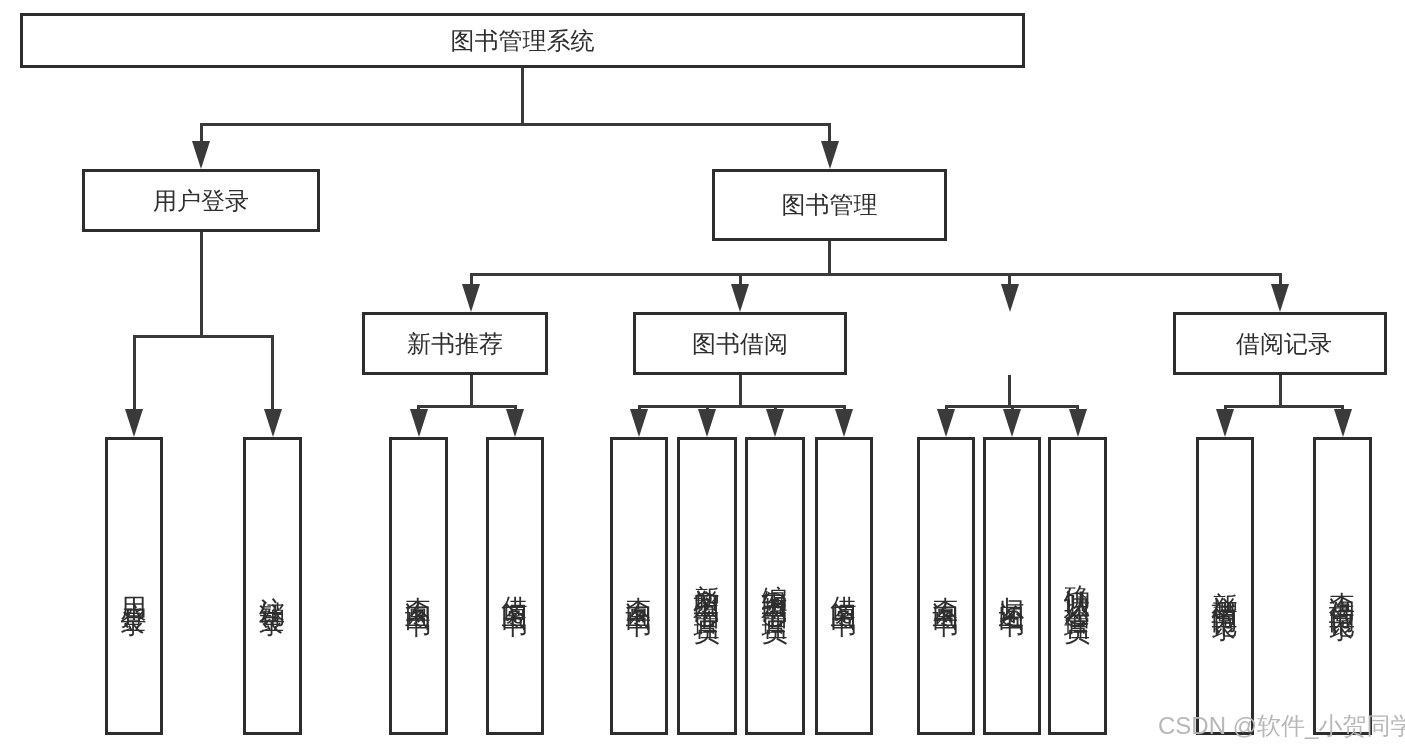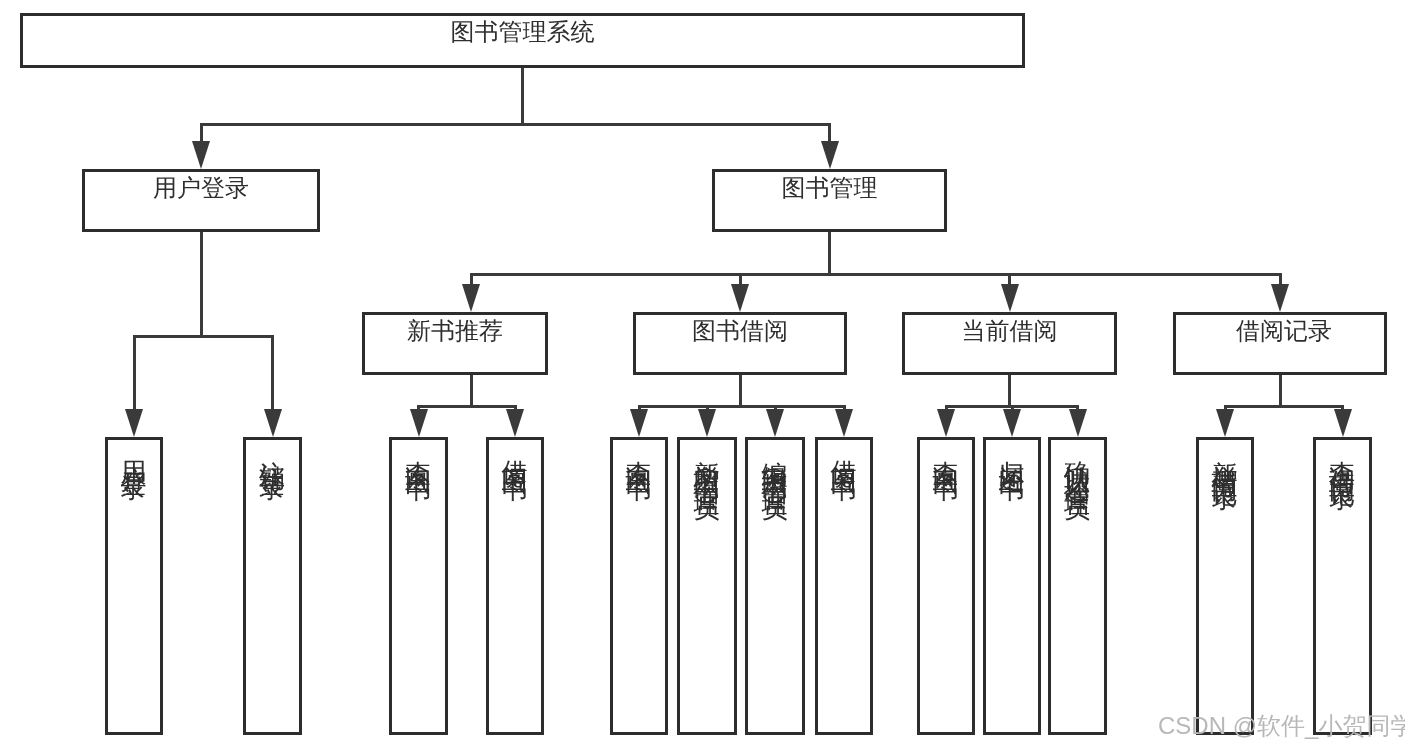--- a/index.html
+++ b/index.html
@@ -9,20 +9,21 @@
     background:var(--bg,#fff);
     font-family:"Liberation Sans","DejaVu Sans",sans-serif;
     overflow:hidden;
   }
   .box{
     position:absolute;
     box-sizing:border-box;
     border:3px solid var(--border,#2d2d2d);
     background:#fff;
     display:flex;
+    align-items:center;
     justify-content:center;
     color:var(--text,#2e2e2e);
     font-size:24px;
     z-index:2;
   }
   .box .lbl{white-space:nowrap;}
   .box.vertical{font-size:26px;}
   .box.vertical .lbl{
     writing-mode:vertical-rl;
     text-orientation:mixed;
@@ -74,21 +75,21 @@
     <div class="cline" style="left: 132.5px; top: 338px; width: 3px; height: 71px;"></div>
     <div class="arrowhead" style="left: 125px; top: 409px;"></div>
     <div class="cline" style="left: 271px; top: 338px; width: 3px; height: 71px;"></div>
     <div class="arrowhead" style="left: 263.5px; top: 409px;"></div>
     <div class="box vertical" style="left: 105px; top: 437px; width: 58px; height: 298px;">
       <span class="lbl">用户登录</span>
     </div>
     <div class="box vertical" style="left: 243px; top: 437px; width: 59px; height: 298px;">
       <span class="lbl">注销登录</span>
     </div>
-    <div class="box" style="left: 712px; top: 169px; width: 235px; height: 63px;">
+    <div class="box" style="left: 712px; top: 169px; width: 235px; height: 72px;">
       <span class="lbl">图书管理</span>
     </div>
     <div class="cline" style="left: 828px; top: 232px; width: 3px; height: 44px;"></div>
     <div class="cline" style="left: 469.5px; top: 273px; width: 812px; height: 3px;"></div>
     <div class="cline" style="left: 469.5px; top: 276px; width: 3px; height: 8px;"></div>
     <div class="arrowhead" style="left: 462px; top: 284px;"></div>
     <div class="cline" style="left: 738.5px; top: 276px; width: 3px; height: 8px;"></div>
     <div class="arrowhead" style="left: 731px; top: 284px;"></div>
     <div class="cline" style="left: 1008px; top: 276px; width: 3px; height: 8px;"></div>
     <div class="arrowhead" style="left: 1000.5px; top: 284px;"></div>
@@ -127,23 +128,20 @@
     </div>
     <div class="box vertical" style="left: 677px; top: 437px; width: 60px; height: 298px;">
       <span class="lbl">新增图书（管理员）</span>
     </div>
     <div class="box vertical" style="left: 745px; top: 437px; width: 60px; height: 298px;">
       <span class="lbl">编辑图书（管理员）</span>
     </div>
     <div class="box vertical" style="left: 815px; top: 437px; width: 58px; height: 298px;">
       <span class="lbl">借阅图书</span>
     </div>
-    <div class="box" style="left: 902px; top: 312px; width: 215px; height: 63px;">
-      <span class="lbl">当前借阅</span>
-    </div>
     <div class="cline" style="left: 1008px; top: 375px; width: 3px; height: 33px;"></div>
     <div class="cline" style="left: 944.5px; top: 405px; width: 134.5px; height: 3px;"></div>
     <div class="cline" style="left: 944.5px; top: 408px; width: 3px; height: 1px;"></div>
     <div class="arrowhead" style="left: 937px; top: 409px;"></div>
     <div class="cline" style="left: 1010.5px; top: 408px; width: 3px; height: 1px;"></div>
     <div class="arrowhead" style="left: 1003px; top: 409px;"></div>
     <div class="cline" style="left: 1076px; top: 408px; width: 3px; height: 1px;"></div>
     <div class="arrowhead" style="left: 1068.5px; top: 409px;"></div>
     <div class="box vertical" style="left: 917px; top: 437px; width: 58px; height: 298px;">
       <span class="lbl">查询图书</span>

